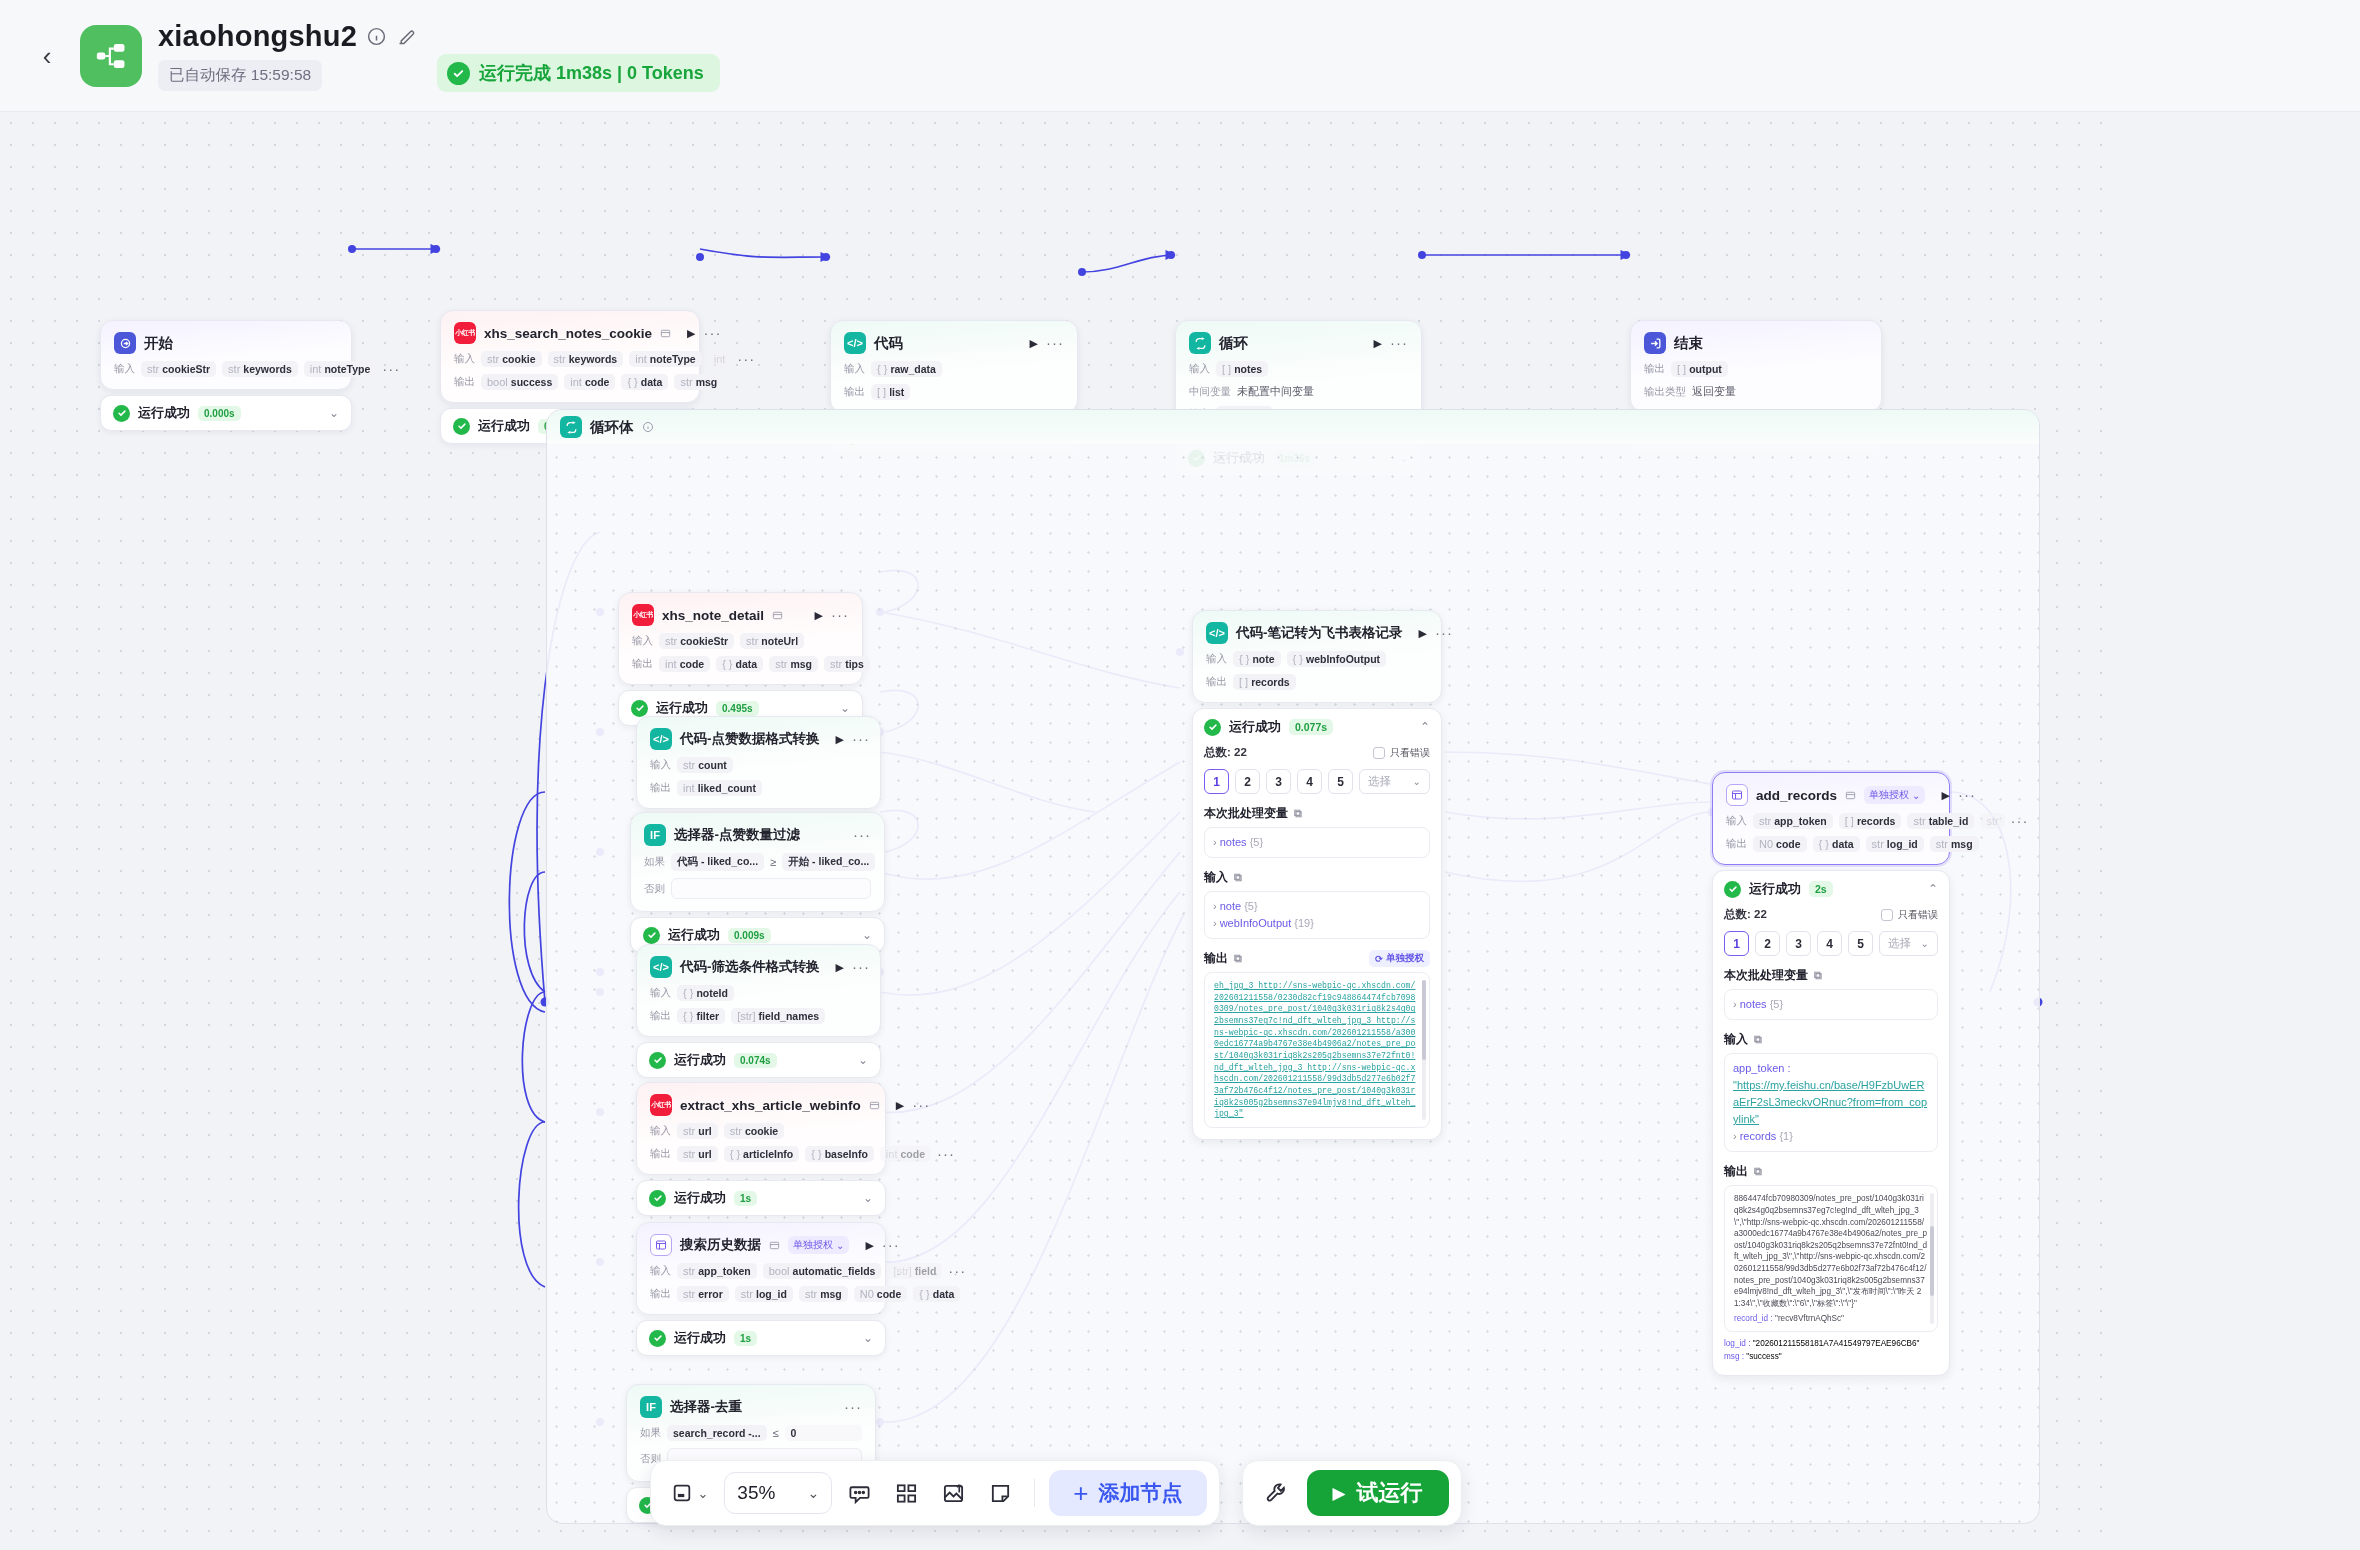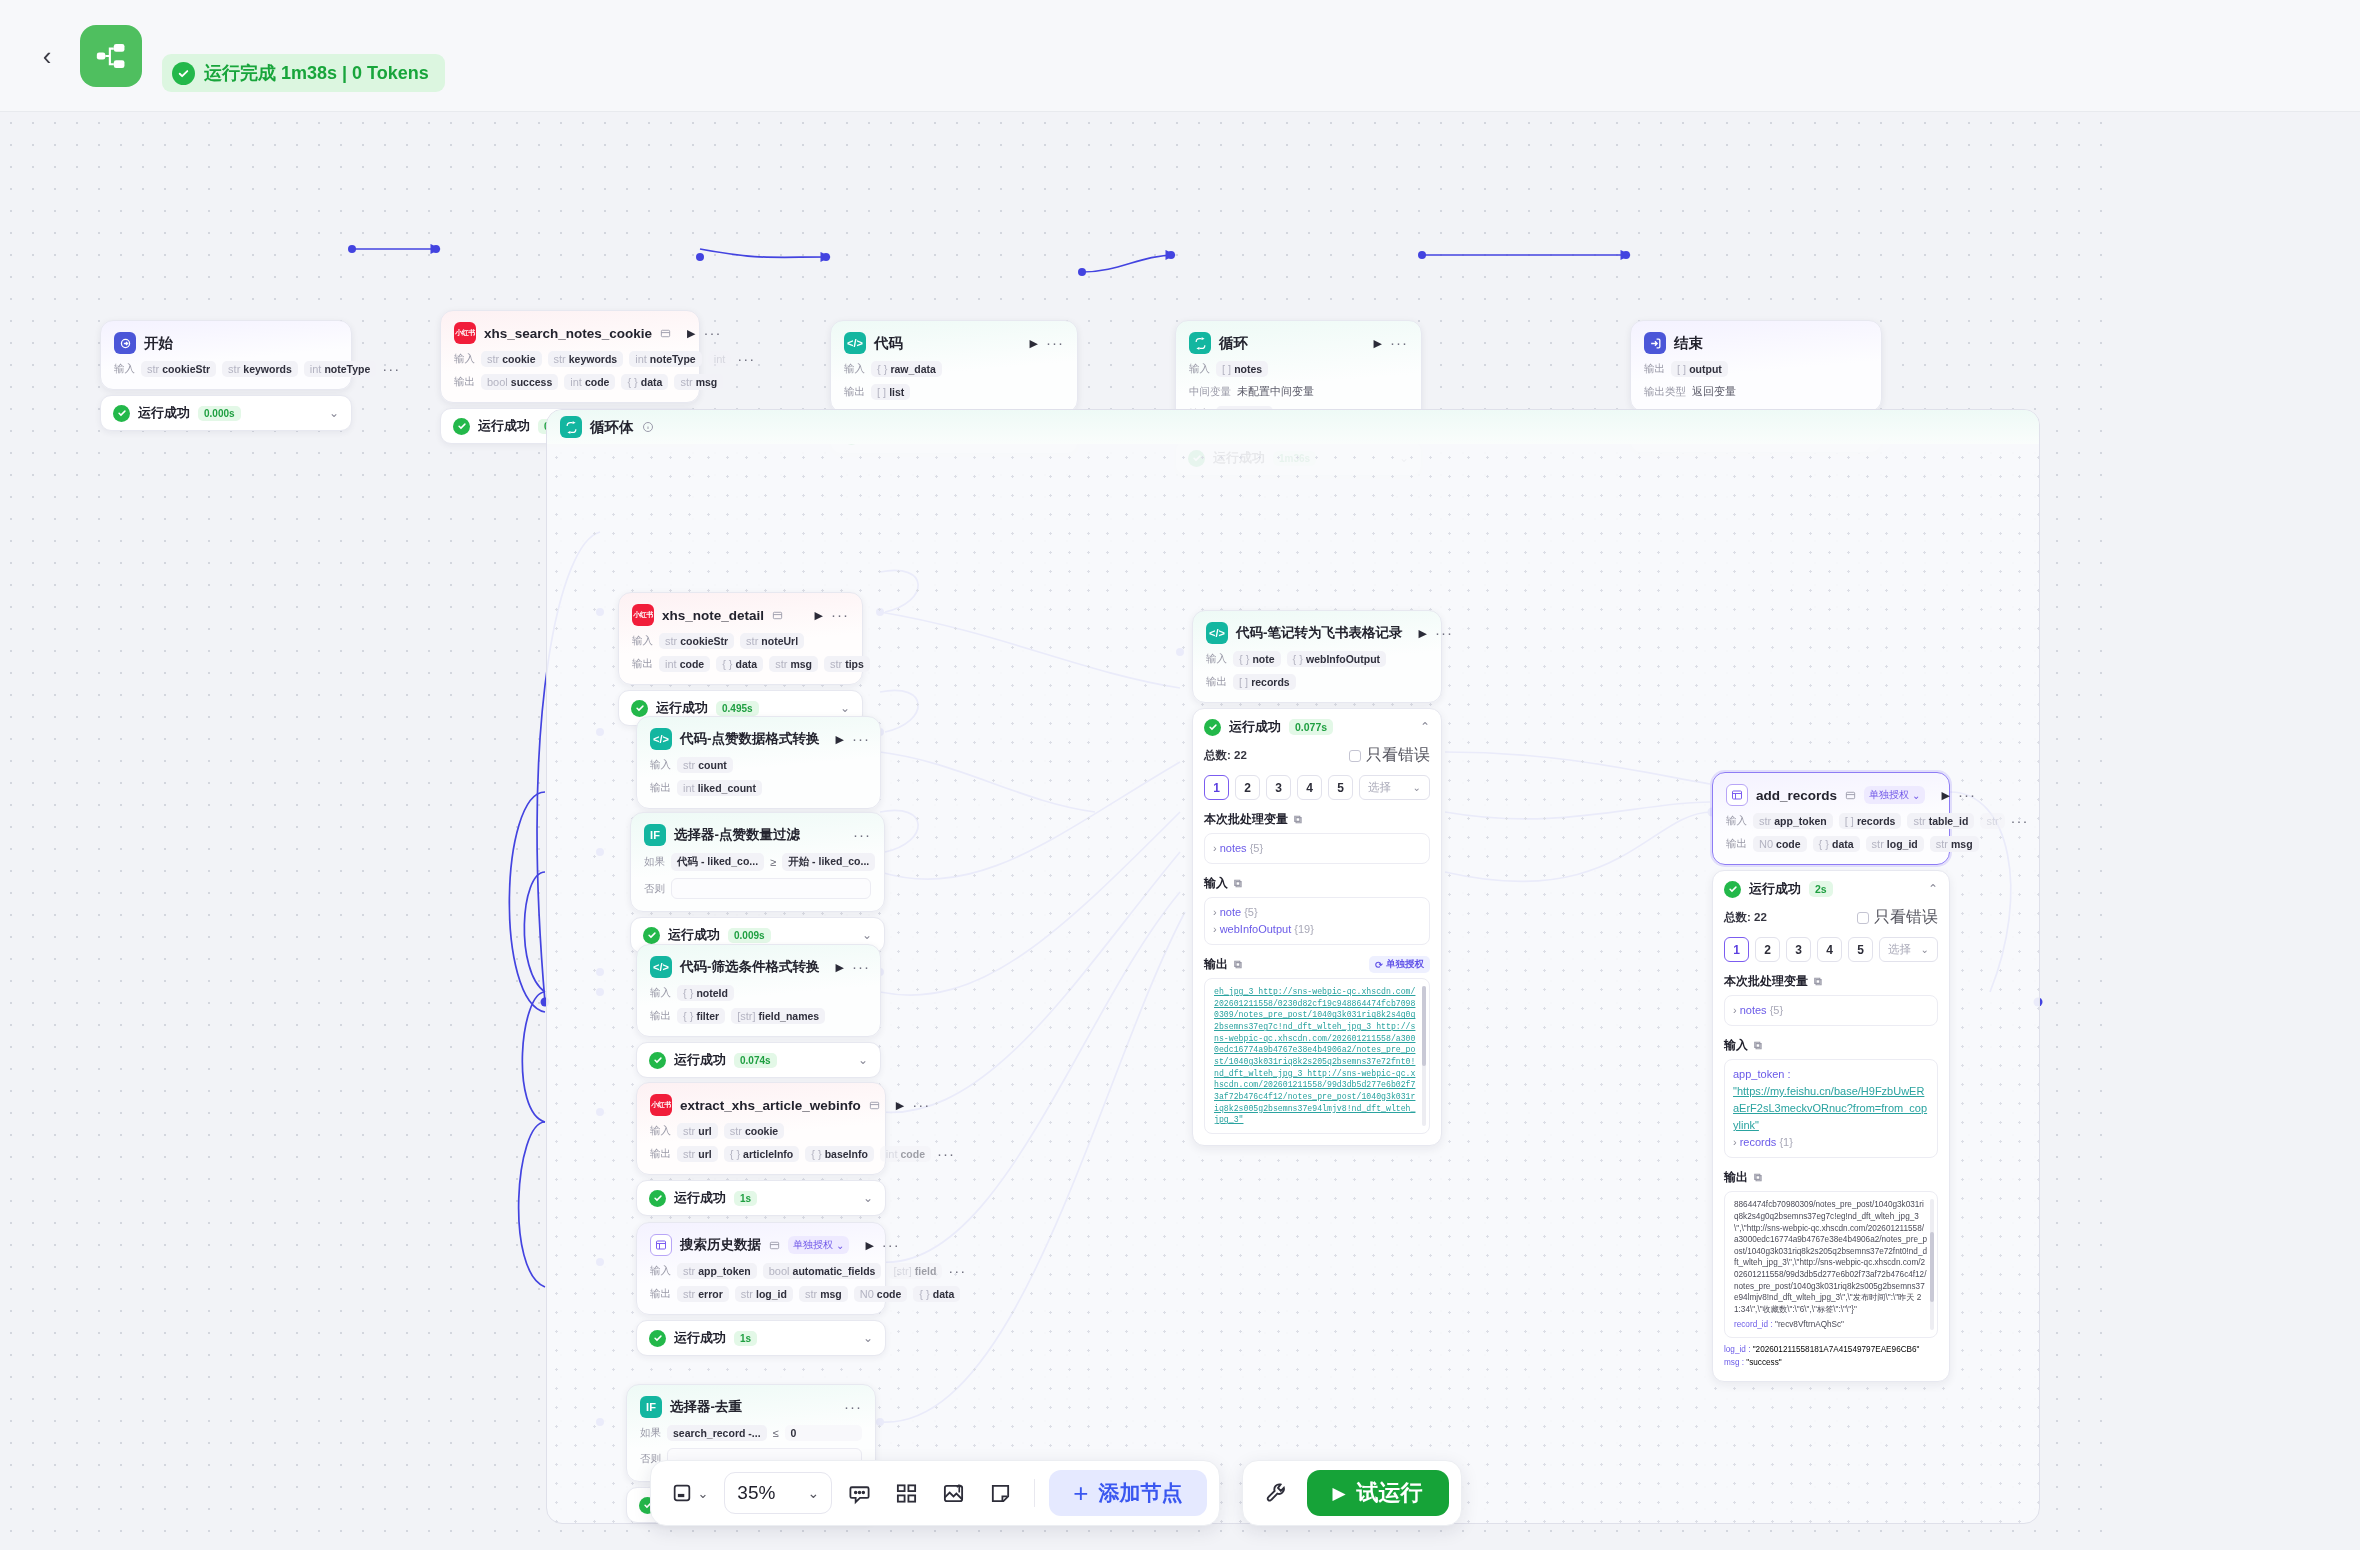--- a/index.html
+++ b/index.html
@@ -129,21 +129,21 @@
 
   
   .panel {
     background: #fff; border: 1.5px solid #e7e8f0; border-radius: 12px;
     box-shadow: 0 3px 10px rgba(30,32,60,.07); margin-top: 5px;
     padding: 9px 11px 11px 11px;
   }
   .panel-top { display: flex; align-items: center; gap: 8px; }
   .ptotal-row { display: flex; align-items: center; margin-top: 9px; justify-content: space-between; }
   .ptotal { font-size: 11.5px; color: #33333f; font-weight: 600; }
-  .errchk { margin-left: auto; display: flex; align-items: center; gap: 5px; font-size: 16px; color: #55555f; }
+  .errchk { margin-left: auto; display: flex; align-items: center; gap: 5px; font-size: 10px; color: #55555f; }
   .errchk .box { width: 12px; height: 12px; border: 1.3px solid #c4c4d2; border-radius: 3px; }
   .pager { display: flex; align-items: center; gap: 6px; margin-top: 9px; }
   .pg {
     width: 25px; height: 25px; border: 1.3px solid #e2e2ec; border-radius: 6px;
     display: flex; align-items: center; justify-content: center;
     font-size: 12px; color: #2d2d39; font-weight: 600; background: #fff;
   }
   .pg.active { border-color: #7b5cf0; color: #5b3fe0; }
   .pg-select {
     flex: 1; height: 25px; border: 1.3px solid #e2e2ec; border-radius: 6px; background: #fff;
@@ -212,20 +212,39 @@
 
   <div class="header">
     <div class="back-btn">‹</div>
     <div class="app-logo">
       <svg width="34" height="34" viewBox="0 0 24 24" fill="#fff">
         <rect x="2" y="9.5" width="6" height="5" rx="1.6"></rect>
         <rect x="14" y="3.5" width="7.5" height="5.5" rx="1.6"></rect>
         <rect x="14" y="15" width="7.5" height="5.5" rx="1.6"></rect>
         <path d="M8 12h3.2v-5.2H14M8 12h3.2v5.8H14" stroke="#fff" stroke-width="1.5" fill="none"></path>
       </svg>
+    </div>
+    <div class="hdr-text">
+      <div class="hdr-title-row">
+        <span class="hdr-title">xiaohongshu2</span>
+        <span class="ico-btn">
+          <svg width="21" height="21" viewBox="0 0 24 24" fill="none" stroke="currentColor" stroke-width="1.7">
+            <circle cx="12" cy="12" r="9"></circle>
+              <path d="M12 11v5.5M12 7.6v.2"></path>
+          </svg>
+        </span>
+        <span class="ico-btn">
+          <svg width="21" height="21" viewBox="0 0 24 24" fill="none" stroke="currentColor" stroke-width="1.7">
+            <path d="M4 20h5l10.5-10.5a2.1 2.1 0 0 0-3-3L6 17v3z"></path>
+          </svg>
+        </span>
+      </div>
+      <div class="hdr-sub-row">
+        <span class="autosave">已自动保存 15:59:58</span>
+      </div>
     </div>
     <div class="runbadge" style="margin-left:4px;align-self:flex-end;margin-bottom:19px;">
       <span class="check-circle">
         <svg viewBox="0 0 24 24" fill="none" stroke="#fff" stroke-width="3.4" stroke-linecap="round" stroke-linejoin="round">
             <path d="M5 12.5l4.5 4.5L19 7.5"></path>
           </svg>
       </span>
       <span>运行完成 1m38s | 0 Tokens</span>
     </div>
   </div>

